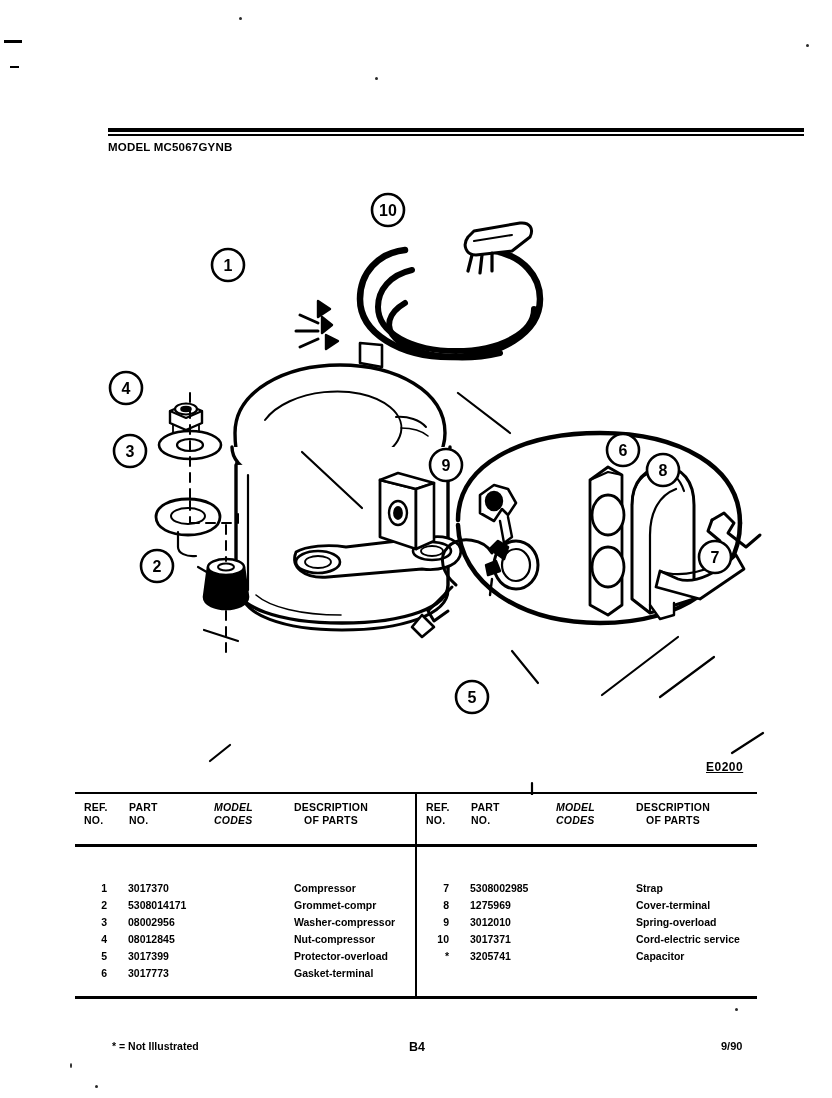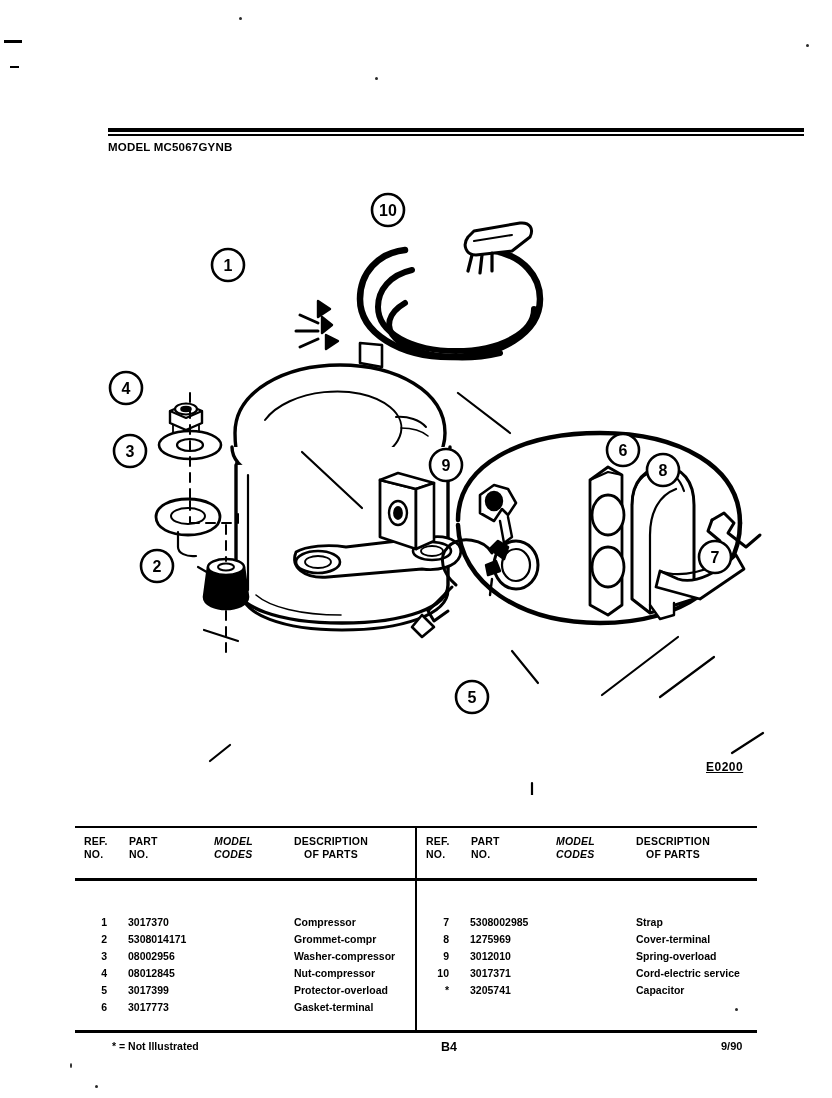--- a/index.html
+++ b/index.html
@@ -126,21 +126,21 @@
     font-weight: bold;
     font-size: 12px;
     letter-spacing: 0.5px;
     text-decoration: underline;
   }
 
   
   #parts-table {
     position: absolute;
     left: 75px;
-    top: 826px;
+    top: 792px;
     width: 682px;
     height: 210px;
   }
   .tbl-rule-top {
     position: absolute;
     left: 0; top: 0;
     width: 682px; height: 2px;
     background: #000;
   }
   .tbl-rule-head {
@@ -226,21 +226,20 @@
     left: 70px; top: 0;
     font-weight: bold;
     font-size: 10.5px;
     margin-left: 42px;
   }
   .foot-page {
     position: absolute;
     left: 409px; top: 0;
     font-weight: bold;
     font-size: 12.5px;
-    margin-left: 32px;
   }
   .foot-date {
     position: absolute;
     left: 721px; top: 0;
     font-weight: bold;
     font-size: 11px;
   }
 </style>
 </head>
 <body>

